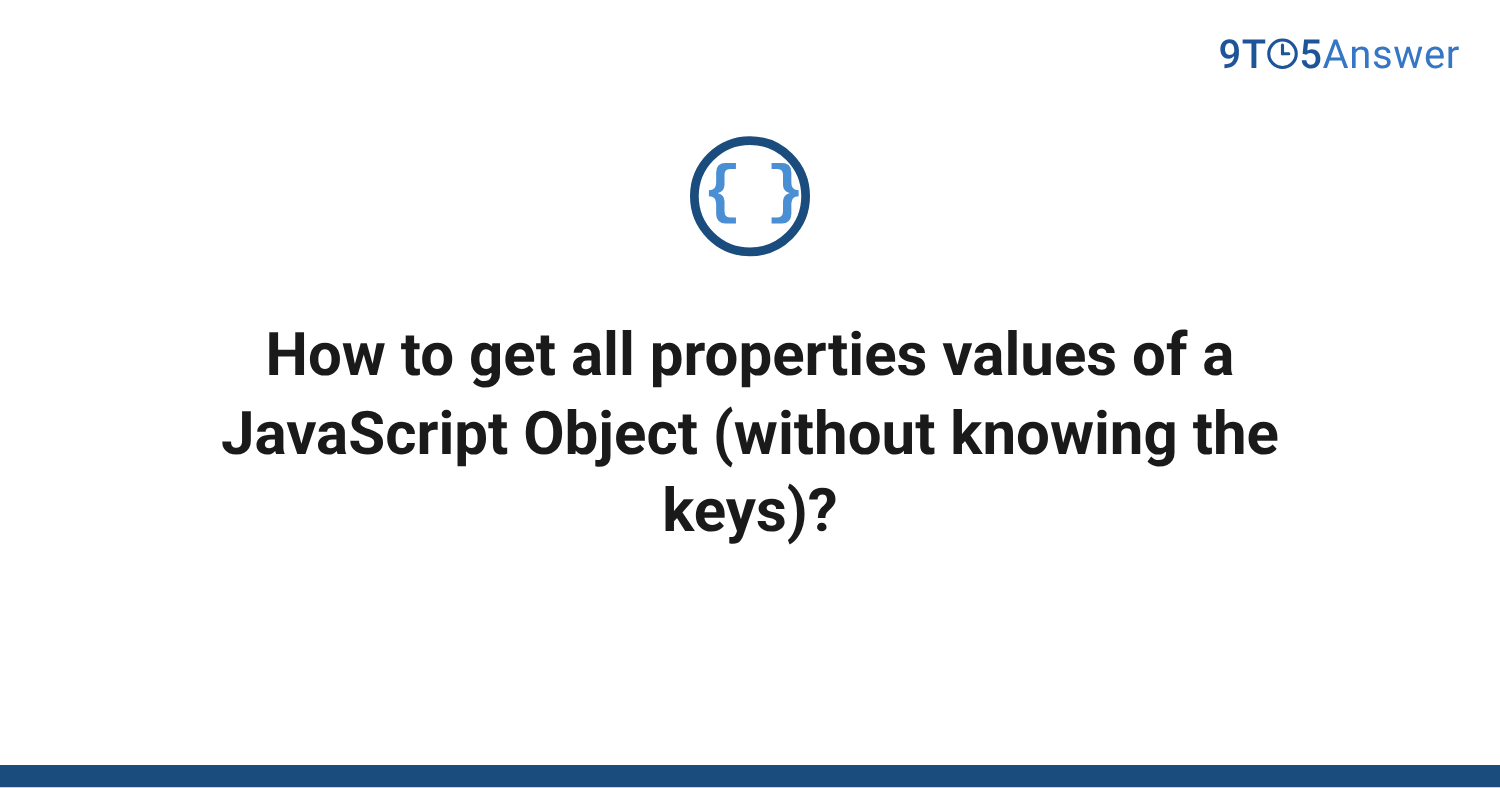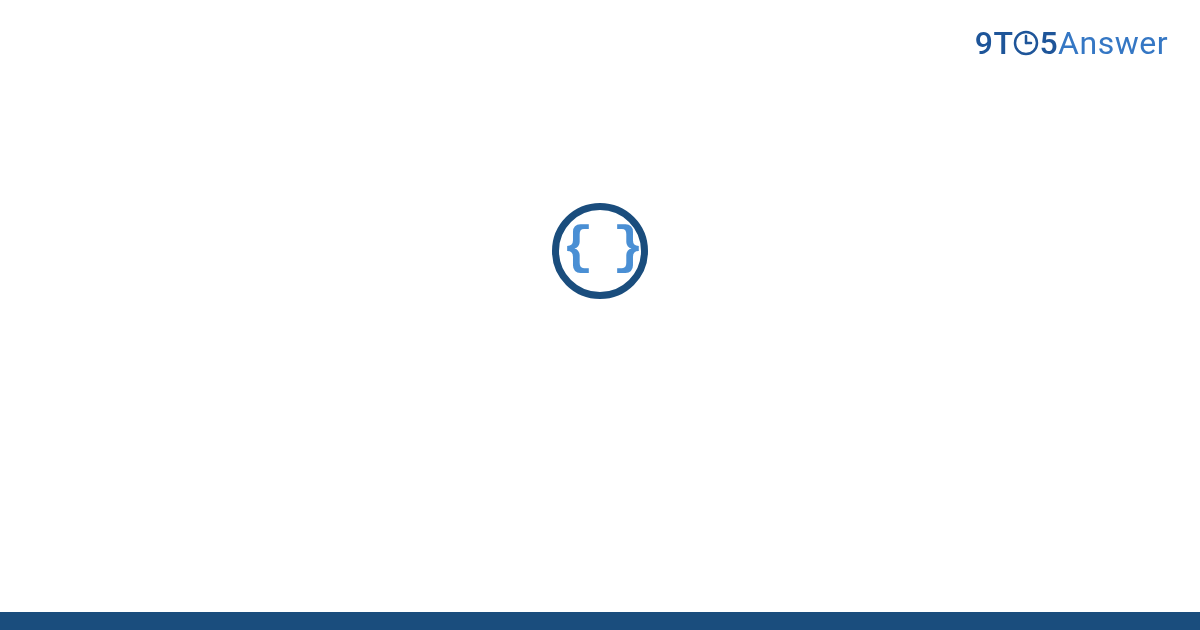--- a/index.html
+++ b/index.html
@@ -98,15 +98,16 @@
         <line x1="14" y1="14" x2="14" y2="7" stroke="#1e5599" stroke-width="2.5" stroke-linecap="round"></line>
         <line x1="14" y1="14" x2="19" y2="14" stroke="#1e5599" stroke-width="2.5" stroke-linecap="round"></line>
       </svg>
     </span><span class="logo-9t">5</span><span class="logo-answer-text">Answer</span>
 </div>
 
 <div class="center-content">
   <div class="topic-icon">
     <span class="braces">{ }</span>
   </div>
+  <h1 class="question-title">How to get all properties values of a JavaScript Object (without knowing the keys)?</h1>
 </div>
 
 <div class="bottom-bar"></div>
 
 </body></html>

